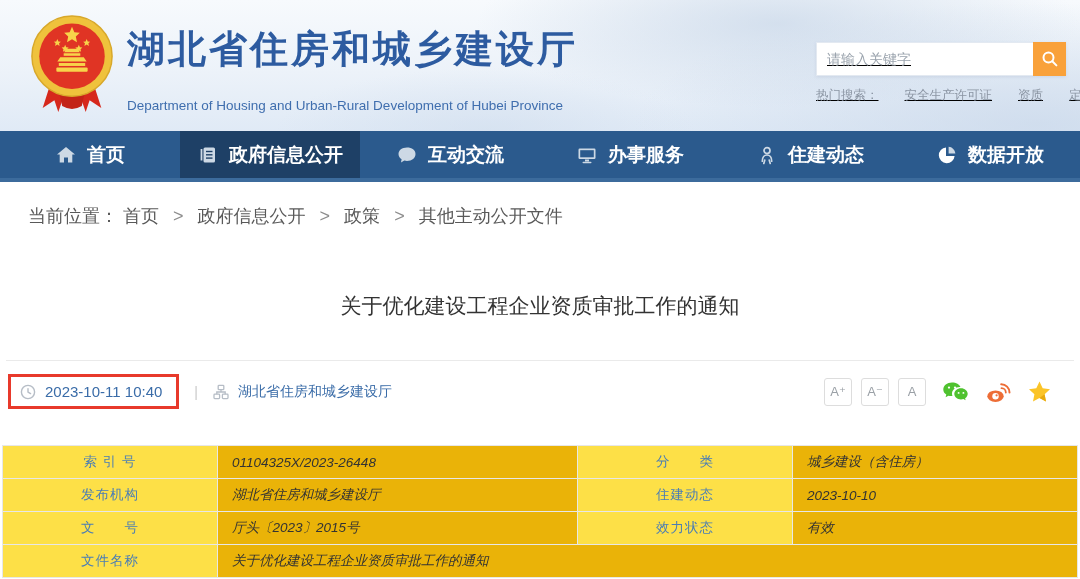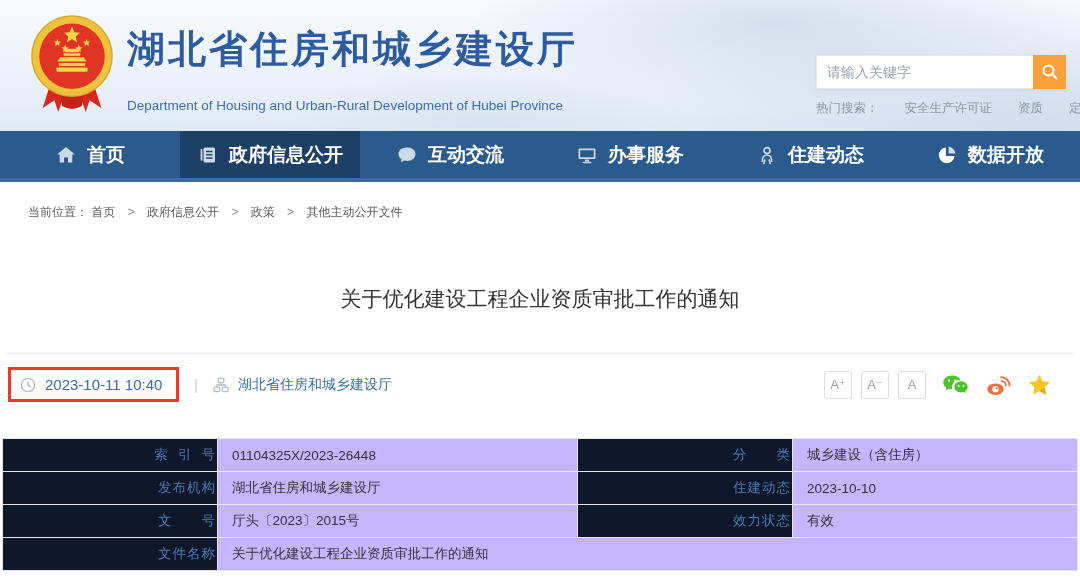--- a/index.html
+++ b/index.html
@@ -17,21 +17,21 @@
       radial-gradient(ellipse 300px 90px at 45% 100%, rgba(205,219,236,.5), rgba(205,219,236,0) 70%),
       linear-gradient(180deg,#f7fafd 0%,#ecf2f9 55%,#e0eaf6 100%);
   }
   .logo{ position:absolute; left:28px; top:12px; width:88px; height:104px; }
   .title-block{ position:absolute; left:127px; top:24px; }
   .site-title{
     font-size:38px; font-weight:bold; color:#2d5ba0; letter-spacing:3px;
     font-family:"Liberation Serif","DejaVu Serif",serif; white-space:nowrap;
   }
   .site-subtitle{ margin-top:23px; font-size:13.5px; color:#3f6eae; }
-  .search-area{ position:absolute; right:14px; top:55px; width:250px; }
+  .search-area{ position:absolute; right:14px; top:42px; width:250px;text-decoration:underline; }
   .search-box{ display:flex; height:34px; box-shadow:0 1px 3px rgba(120,140,170,.18); }
   .search-input{
     flex:1; min-width:0; border:1px solid #e3e9f1; border-right:none; background:#fff;
     padding:0 10px; font-size:14px; color:#333; outline:none;
     font-family:"Liberation Sans","DejaVu Sans",sans-serif;
   }
   .search-input::placeholder{ color:#9aa3ad; }
   .search-button{
     width:33px; border:none; background:#f9a13a; cursor:pointer;
     display:flex; align-items:center; justify-content:center; padding:0;
@@ -40,21 +40,21 @@
   .hot-search a{ color:#8b95a3; text-decoration:none; cursor:pointer; }
   
   .main-nav{ display:flex; height:51px; background:#2b5a8d; border-bottom:4px solid #3c6b9c; }
   .nav-item{
     flex:1; display:flex; align-items:center; justify-content:center; gap:10px;
     color:#fff; font-size:19px; font-weight:bold; cursor:pointer; white-space:nowrap;
   }
   .nav-item.active{ background:#1e4066; }
   .nav-icon{ display:flex; }
   
-  .breadcrumb{ padding:22px 0 0 28px; font-size:12px; color:#595959; }
+  .breadcrumb{ padding:22px 0 0 28px; font-size:18px; color:#595959; }
   .breadcrumb a{ color:#595959; text-decoration:none; cursor:pointer; }
   .breadcrumb .sep{ margin:0 9px; color:#8c8c8c; }
   
   .article-title{
     margin:64px 0 0; text-align:center; font-size:21px; font-weight:500;
     color:#333; line-height:28px;
   }
   .meta-row{
     margin:40px 6px 0; border-top:1px solid #eaeaea; height:62px;
     display:flex; align-items:center; justify-content:space-between; padding:0 22px 0 2px;gap:44px;
@@ -74,22 +74,22 @@
     background:#fff; color:#9aa0a6; font-size:13px; line-height:1; cursor:pointer; padding:0;
     font-family:"Liberation Sans","DejaVu Sans",sans-serif;
   }
   .share{ margin-left:16px; cursor:pointer; display:flex; }
   
   .info-table{
     width:1076px; margin:23px 2px 0; border-collapse:collapse;
     table-layout:fixed; font-size:13.5px;
   }
   .info-table td{ border:1px solid #e7e7e7; height:33px; }
-  .info-table td.lbl{ background:#0f172a; color:#4a7db5; text-align:right; letter-spacing:1px;font-family:Liberation Mono, monospace; }
-  .info-table td.val{ padding:0 14px; color:#333; background:#c4b5fd; }
+  .info-table td.lbl{ background:#fde047; color:#4a7db5; text-align:center; letter-spacing:1px; }
+  .info-table td.val{ padding:0 14px; color:#333; background:#eab308;font-style:italic; }
 </style>
 </head>
 <body>
 
 <div class="page">
 
   <header class="site-header">
     <div class="logo">
       <svg width="88" height="104" viewBox="0 0 90 104">
         <defs>

